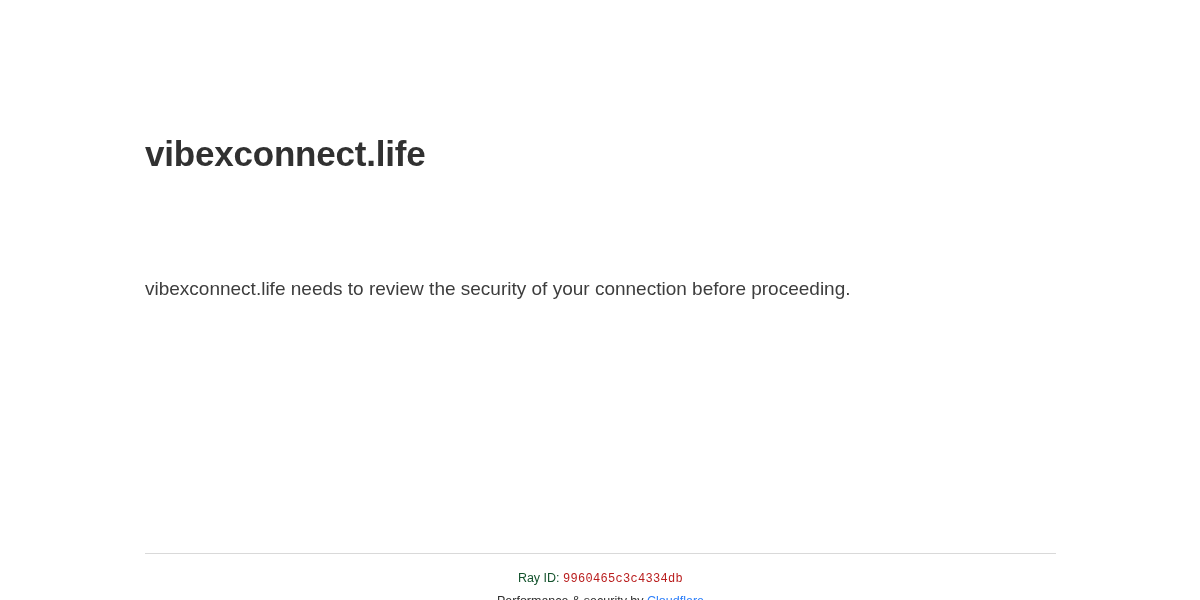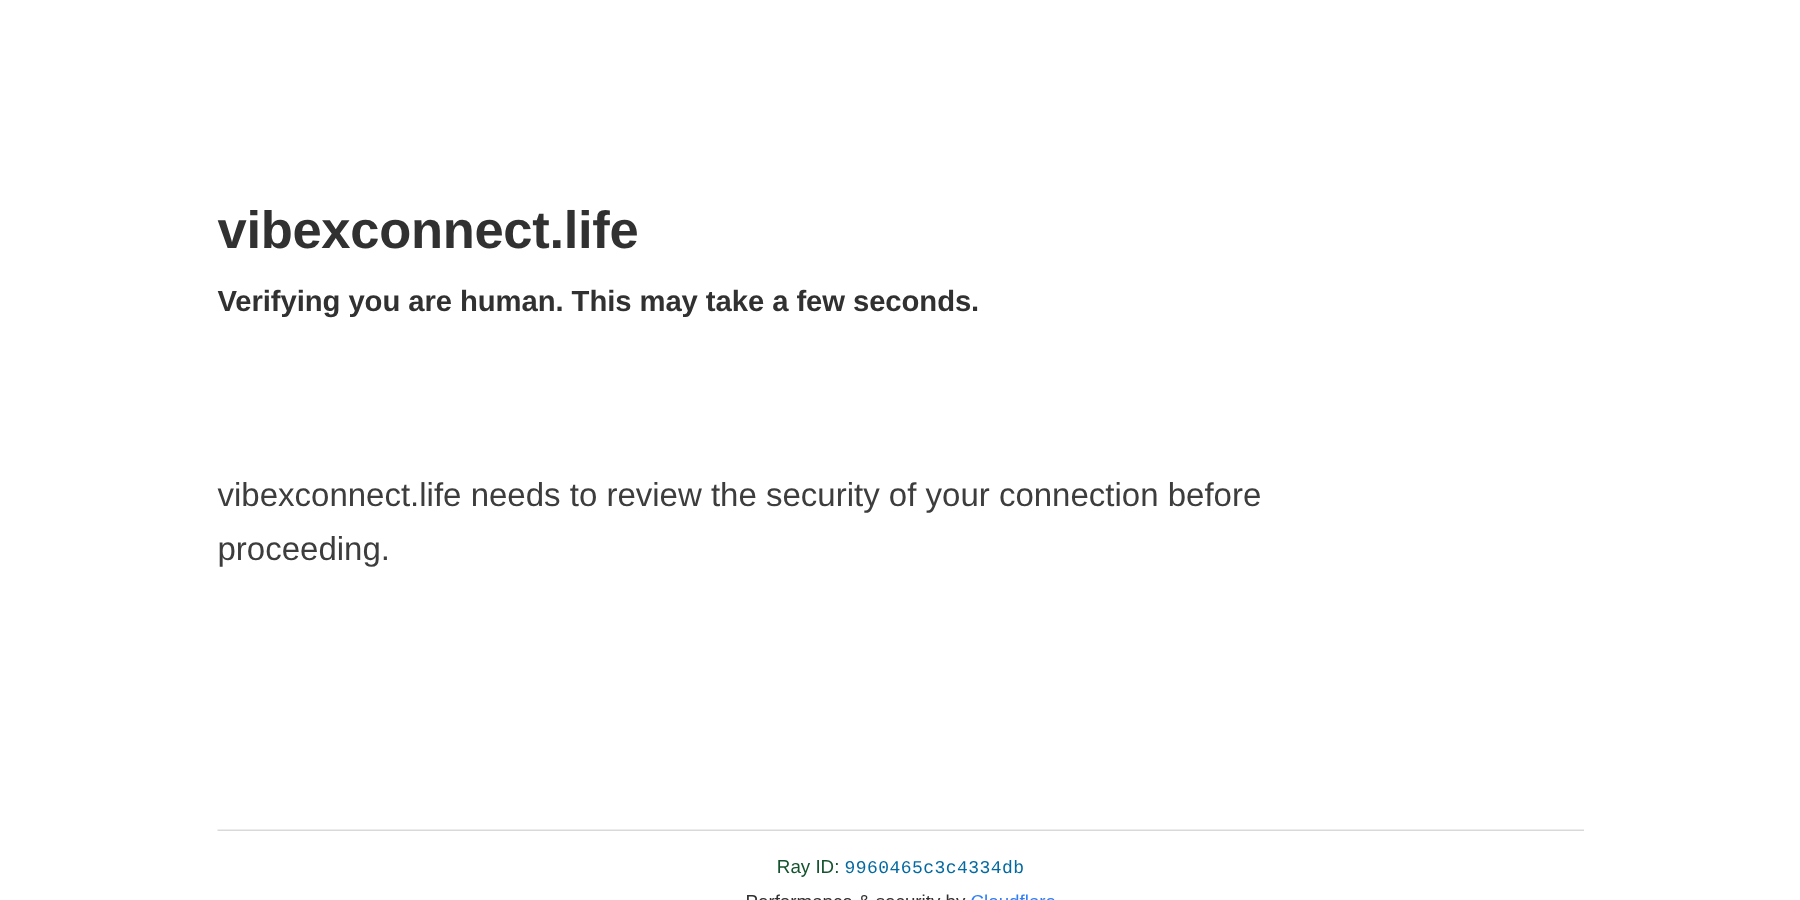--- a/index.html
+++ b/index.html
@@ -50,21 +50,21 @@
     color: #313131;
   }
 
   .challenge-widget-area {
     height: 97px;
     width: 300px;
   }
 
   .explanation {
     margin: 0;
-    font-size: 22px;
+    font-size: 19px;
     line-height: 36px;
     font-weight: 400;
     color: #3d3d3d;
     max-width: 800px;
   }
 
   .footer-divider {
     position: absolute;
     left: 145px;
     top: 553px;
@@ -93,21 +93,21 @@
 
   .ray-id-label {
     font-family: "Liberation Sans", sans-serif;
     font-weight: 400;
     color: #14532d;
   }
 
   .ray-id-value {
     font-family: "Liberation Mono", monospace;
     font-size: 12px;
-    color: #0369a1;
+    color: #b91c1c;
     letter-spacing: 0.3px;
   }
 
   .footer-attribution {
     padding-top: 6px;
     font-size: 12.5px;
     line-height: 16px;
     color: #313131;
     white-space: nowrap;
   }
@@ -119,21 +119,20 @@
 </style>
 </head>
 <body>
 
 <div class="page">
 
   <div class="content">
 
     <h1 class="hostname-title">vibexconnect.life</h1>
 
-    <h2 class="verify-subtitle">Verifying you are human. This may take a few seconds.</h2>
 
     <div class="challenge-widget-area"></div>
 
     <p class="explanation">vibexconnect.life needs to review the security of your connection before proceeding.</p>
 
   </div>
 
   <hr class="footer-divider">
 
   <div class="footer">

